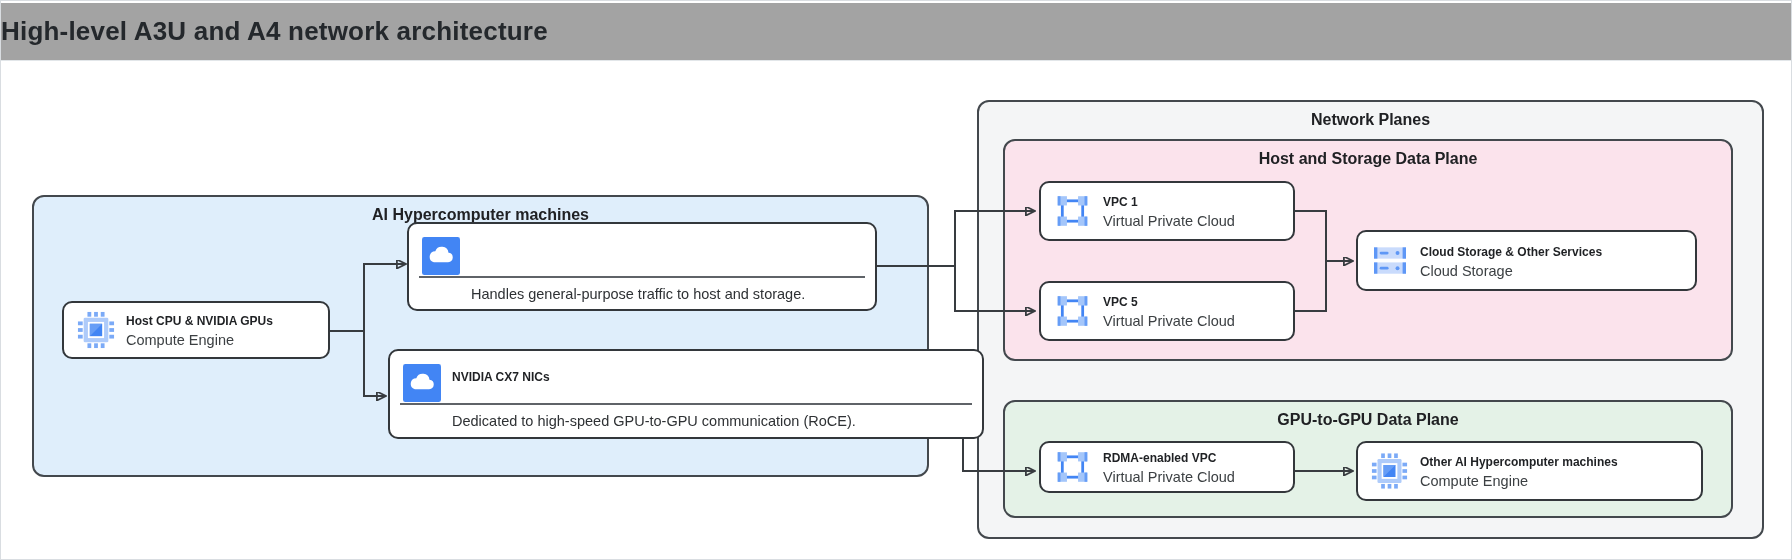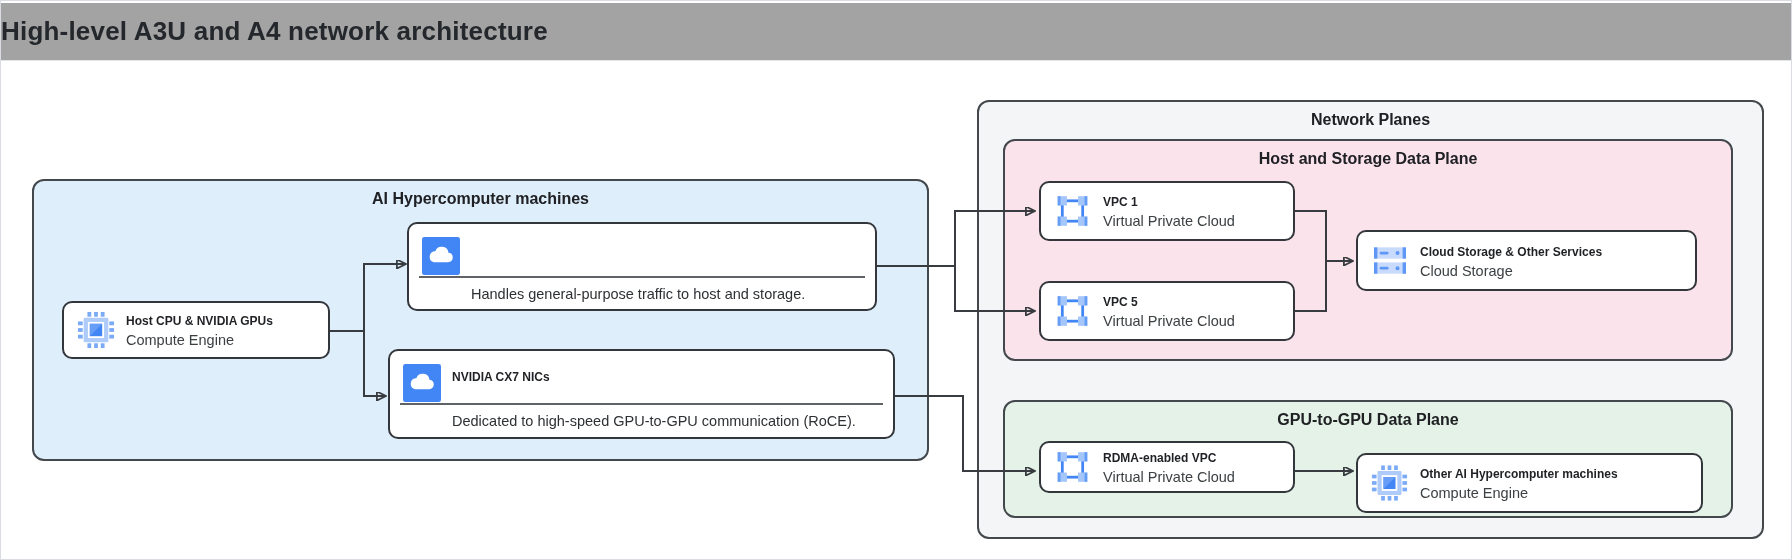--- a/index.html
+++ b/index.html
@@ -6,21 +6,21 @@
   body{font-family:"Liberation Sans","DejaVu Sans",sans-serif;}
   #canvas{position:relative;width:1792px;height:560px;background:#fff;
           border:1px solid #d9dde1;box-sizing:border-box;overflow:hidden;}
   .header{position:absolute;left:0;top:2px;width:100%;height:57px;background:#a3a3a3;
           border-bottom:1px solid #e2e6e9;display:flex;align-items:center;justify-content:flex-start;}
   .header .title{font-size:26px;font-weight:bold;color:#24282c;letter-spacing:.2px;}
 
   .group{position:absolute;border:2px solid #43484d;border-radius:12px;box-sizing:border-box;}
   .group-label{position:absolute;top:9px;left:0;right:0;text-align:center;
                font-size:16px;font-weight:bold;color:#202124;}
-  .g-blue{background:#dfeefb;}
+  .g-blue{background:#dfeefb;margin-top:16px;}
   .g-gray{background:#f4f5f6;}
   .g-pink{background:#fbe3ec;}
   .g-green{background:#e4f2e7;}
 
   .node{position:absolute;background:#fff;border:2px solid #33373b;border-radius:10px;
         box-sizing:border-box;z-index:3;}
   .node .icon{position:absolute;left:13px;top:50%;transform:translateY(-50%);line-height:0;}
   .node.nic .icon{top:13px;transform:none;}
   .ntext{position:absolute;left:62px;top:50%;transform:translateY(-50%);}
   .ntitle{font-size:12px;font-weight:bold;color:#1f2124;line-height:20px;white-space:nowrap;}
@@ -108,21 +108,21 @@
     <span class="icon">
       <svg viewBox="0 0 40 40" width="38" height="38">
         <rect width="40" height="40" rx="2.5" fill="#4285f4"></rect>
         <path d="M12.5 26.5 h15 a5 5 0 0 0 .4-9.97 a7.2 7.2 0 0 0-13.9-1.63 A5.9 5.9 0 0 0 12.5 26.5 Z" fill="#ffffff"></path>
       </svg>
     </span>
     <div class="nic-divider"></div>
     <div class="nic-caption">Handles general-purpose traffic to host and storage.</div>
   </div>
 
-  <div class="node nic" style="left:387px;top:348px;width:507px;height:90px;">
+  <div class="node nic" style="left:387px;top:348px;width:596px;height:90px;">
     <span class="icon">
       <svg viewBox="0 0 40 40" width="38" height="38">
         <rect width="40" height="40" rx="2.5" fill="#4285f4"></rect>
         <path d="M12.5 26.5 h15 a5 5 0 0 0 .4-9.97 a7.2 7.2 0 0 0-13.9-1.63 A5.9 5.9 0 0 0 12.5 26.5 Z" fill="#ffffff"></path>
       </svg>
     </span>
     <div class="nic-head">
       <div class="ntitle">NVIDIA CX7 NICs</div>
     </div>
     <div class="nic-divider"></div>
@@ -219,21 +219,21 @@
             <rect x="33" y="26" width="3" height="10"></rect>
         </g>
       </svg>
     </span>
     <div class="ntext">
       <div class="ntitle">RDMA-enabled VPC</div>
       <div class="nsub">Virtual Private Cloud</div>
     </div>
   </div>
 
-  <div class="node" style="left:1355px;top:440px;width:347px;height:60px;margin-top:12px;">
+  <div class="node" style="left:1355px;top:440px;width:347px;height:60px;">
     <span class="icon">
       <svg viewBox="0 0 40 40" width="37" height="37">
         <g fill="#7baaf7">
           <rect x="11" y="1" width="4" height="5"></rect>
             <rect x="18" y="1" width="4" height="5"></rect>
             <rect x="25" y="1" width="4" height="5"></rect>
           <rect x="11" y="34" width="4" height="5"></rect>
             <rect x="18" y="34" width="4" height="5"></rect>
             <rect x="25" y="34" width="4" height="5"></rect>
           <rect x="1" y="11" width="5" height="4"></rect>

